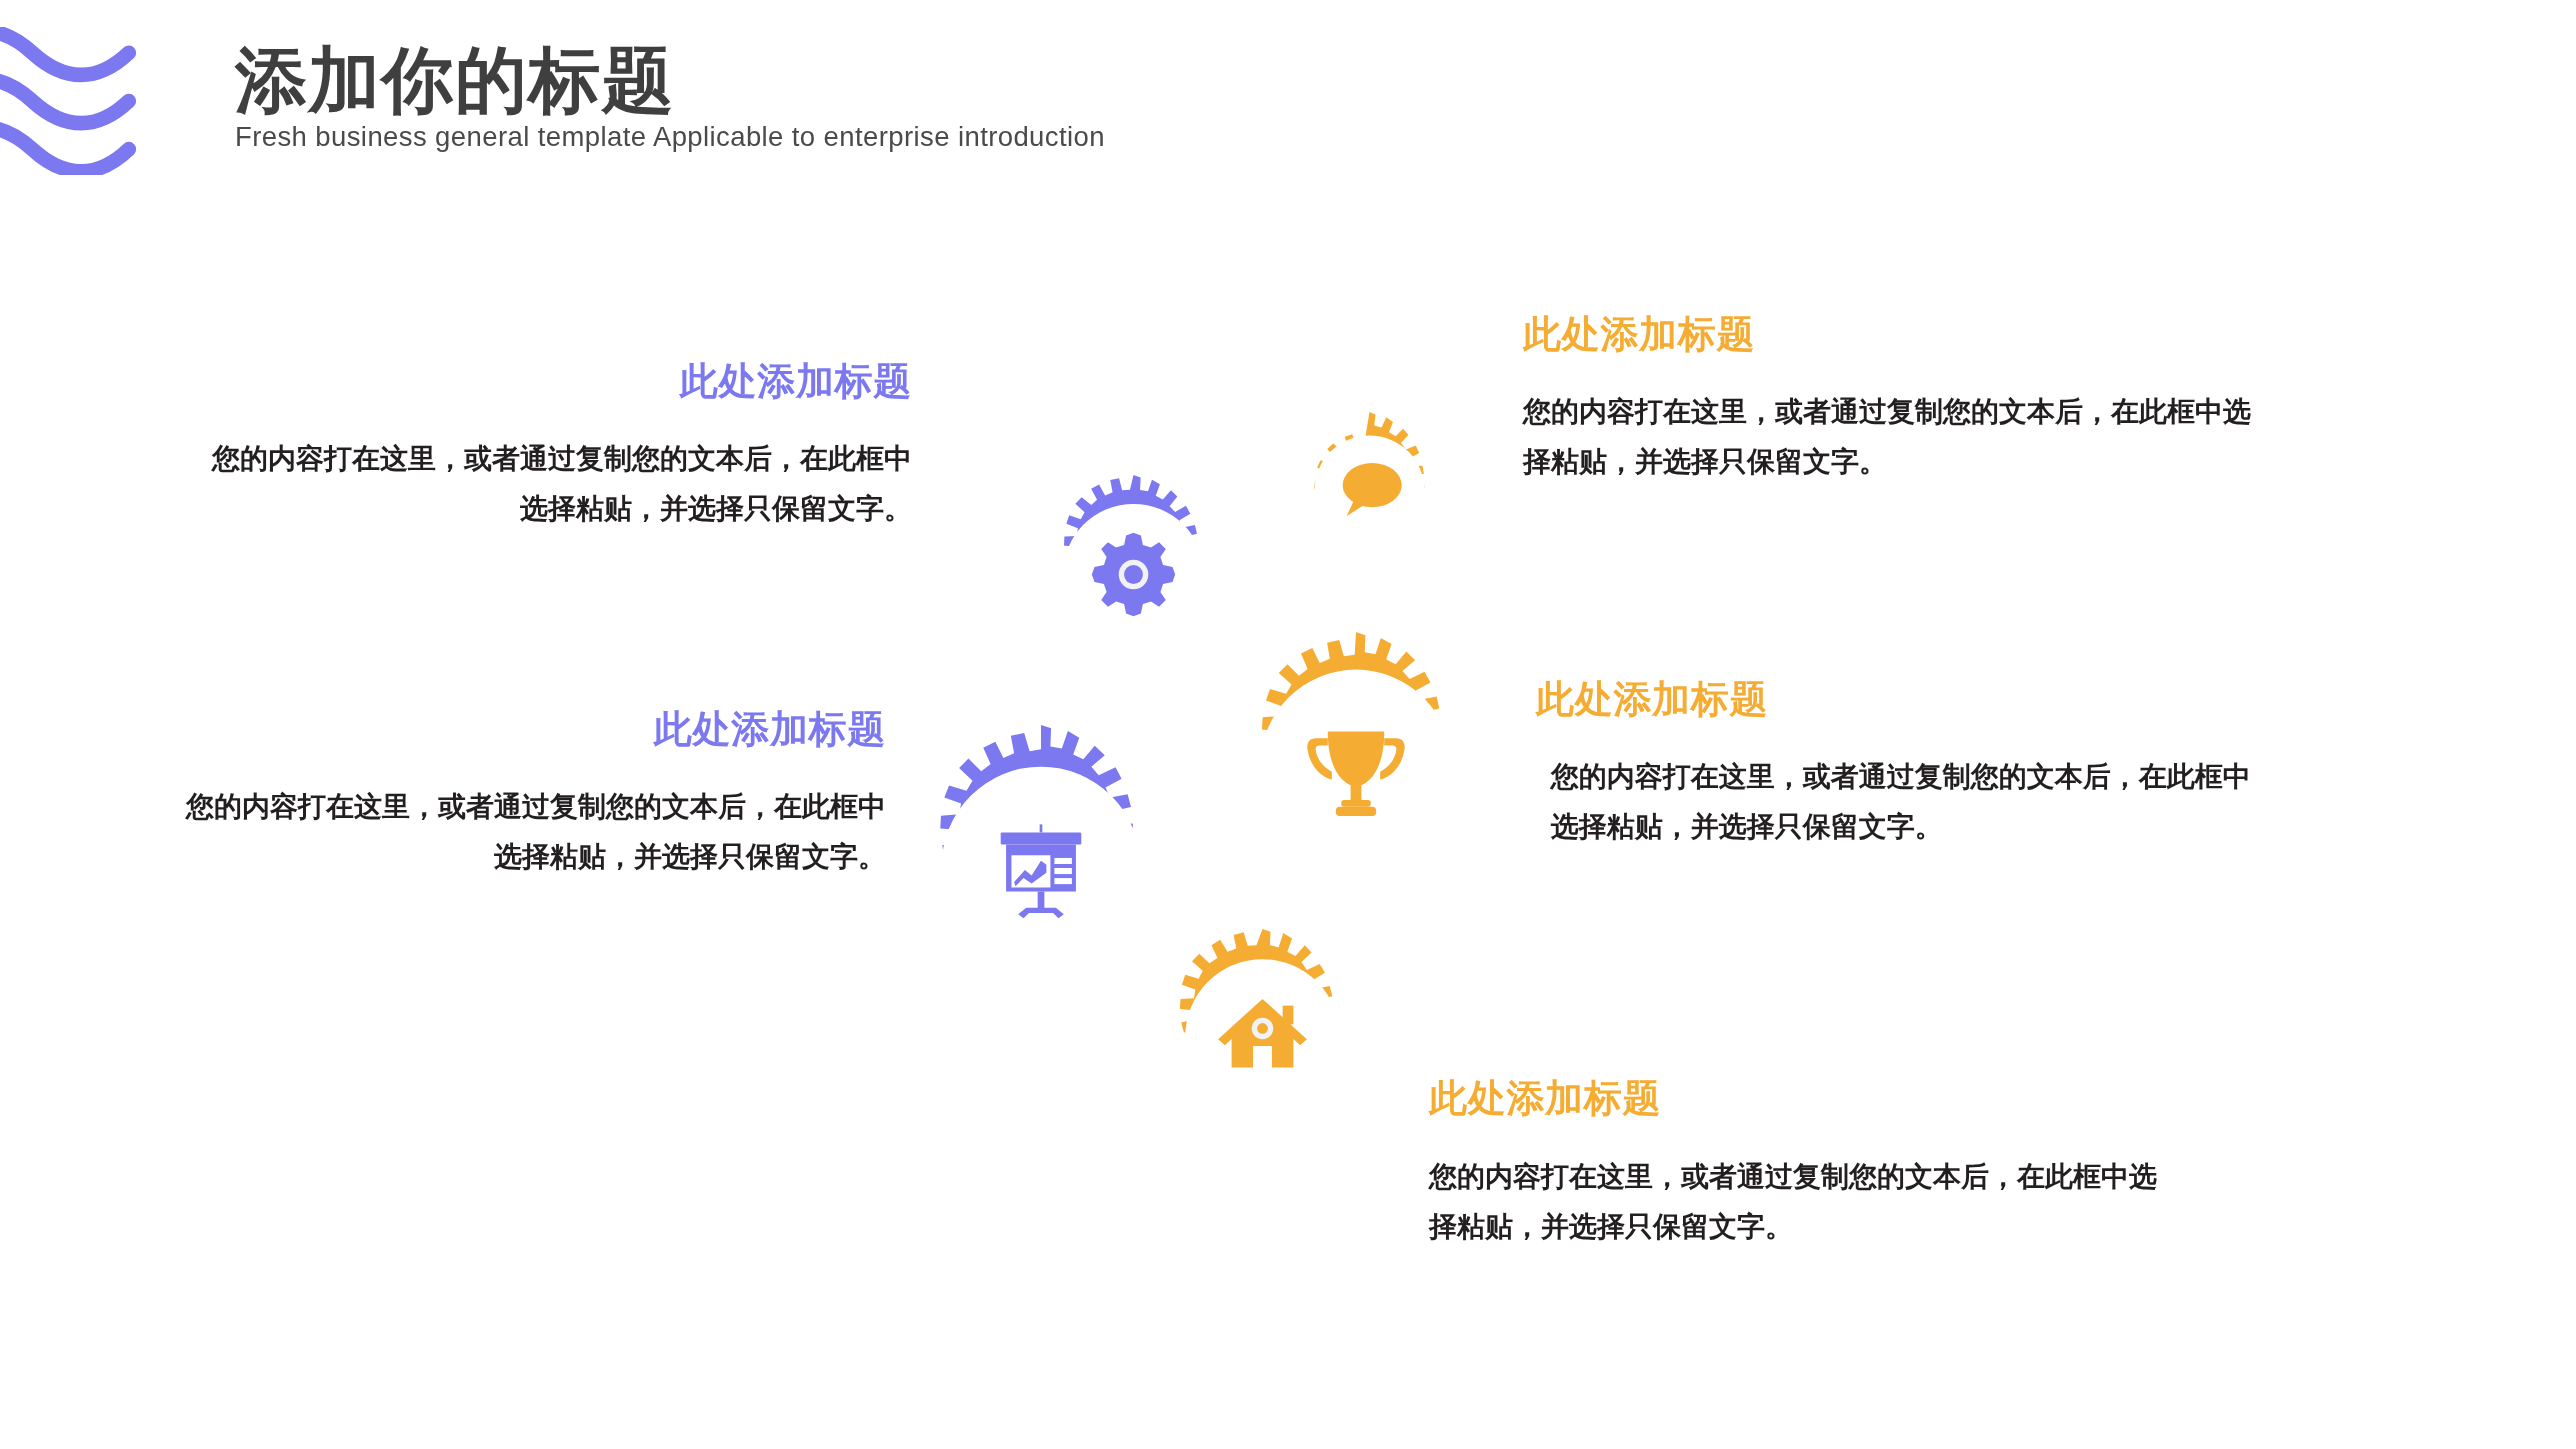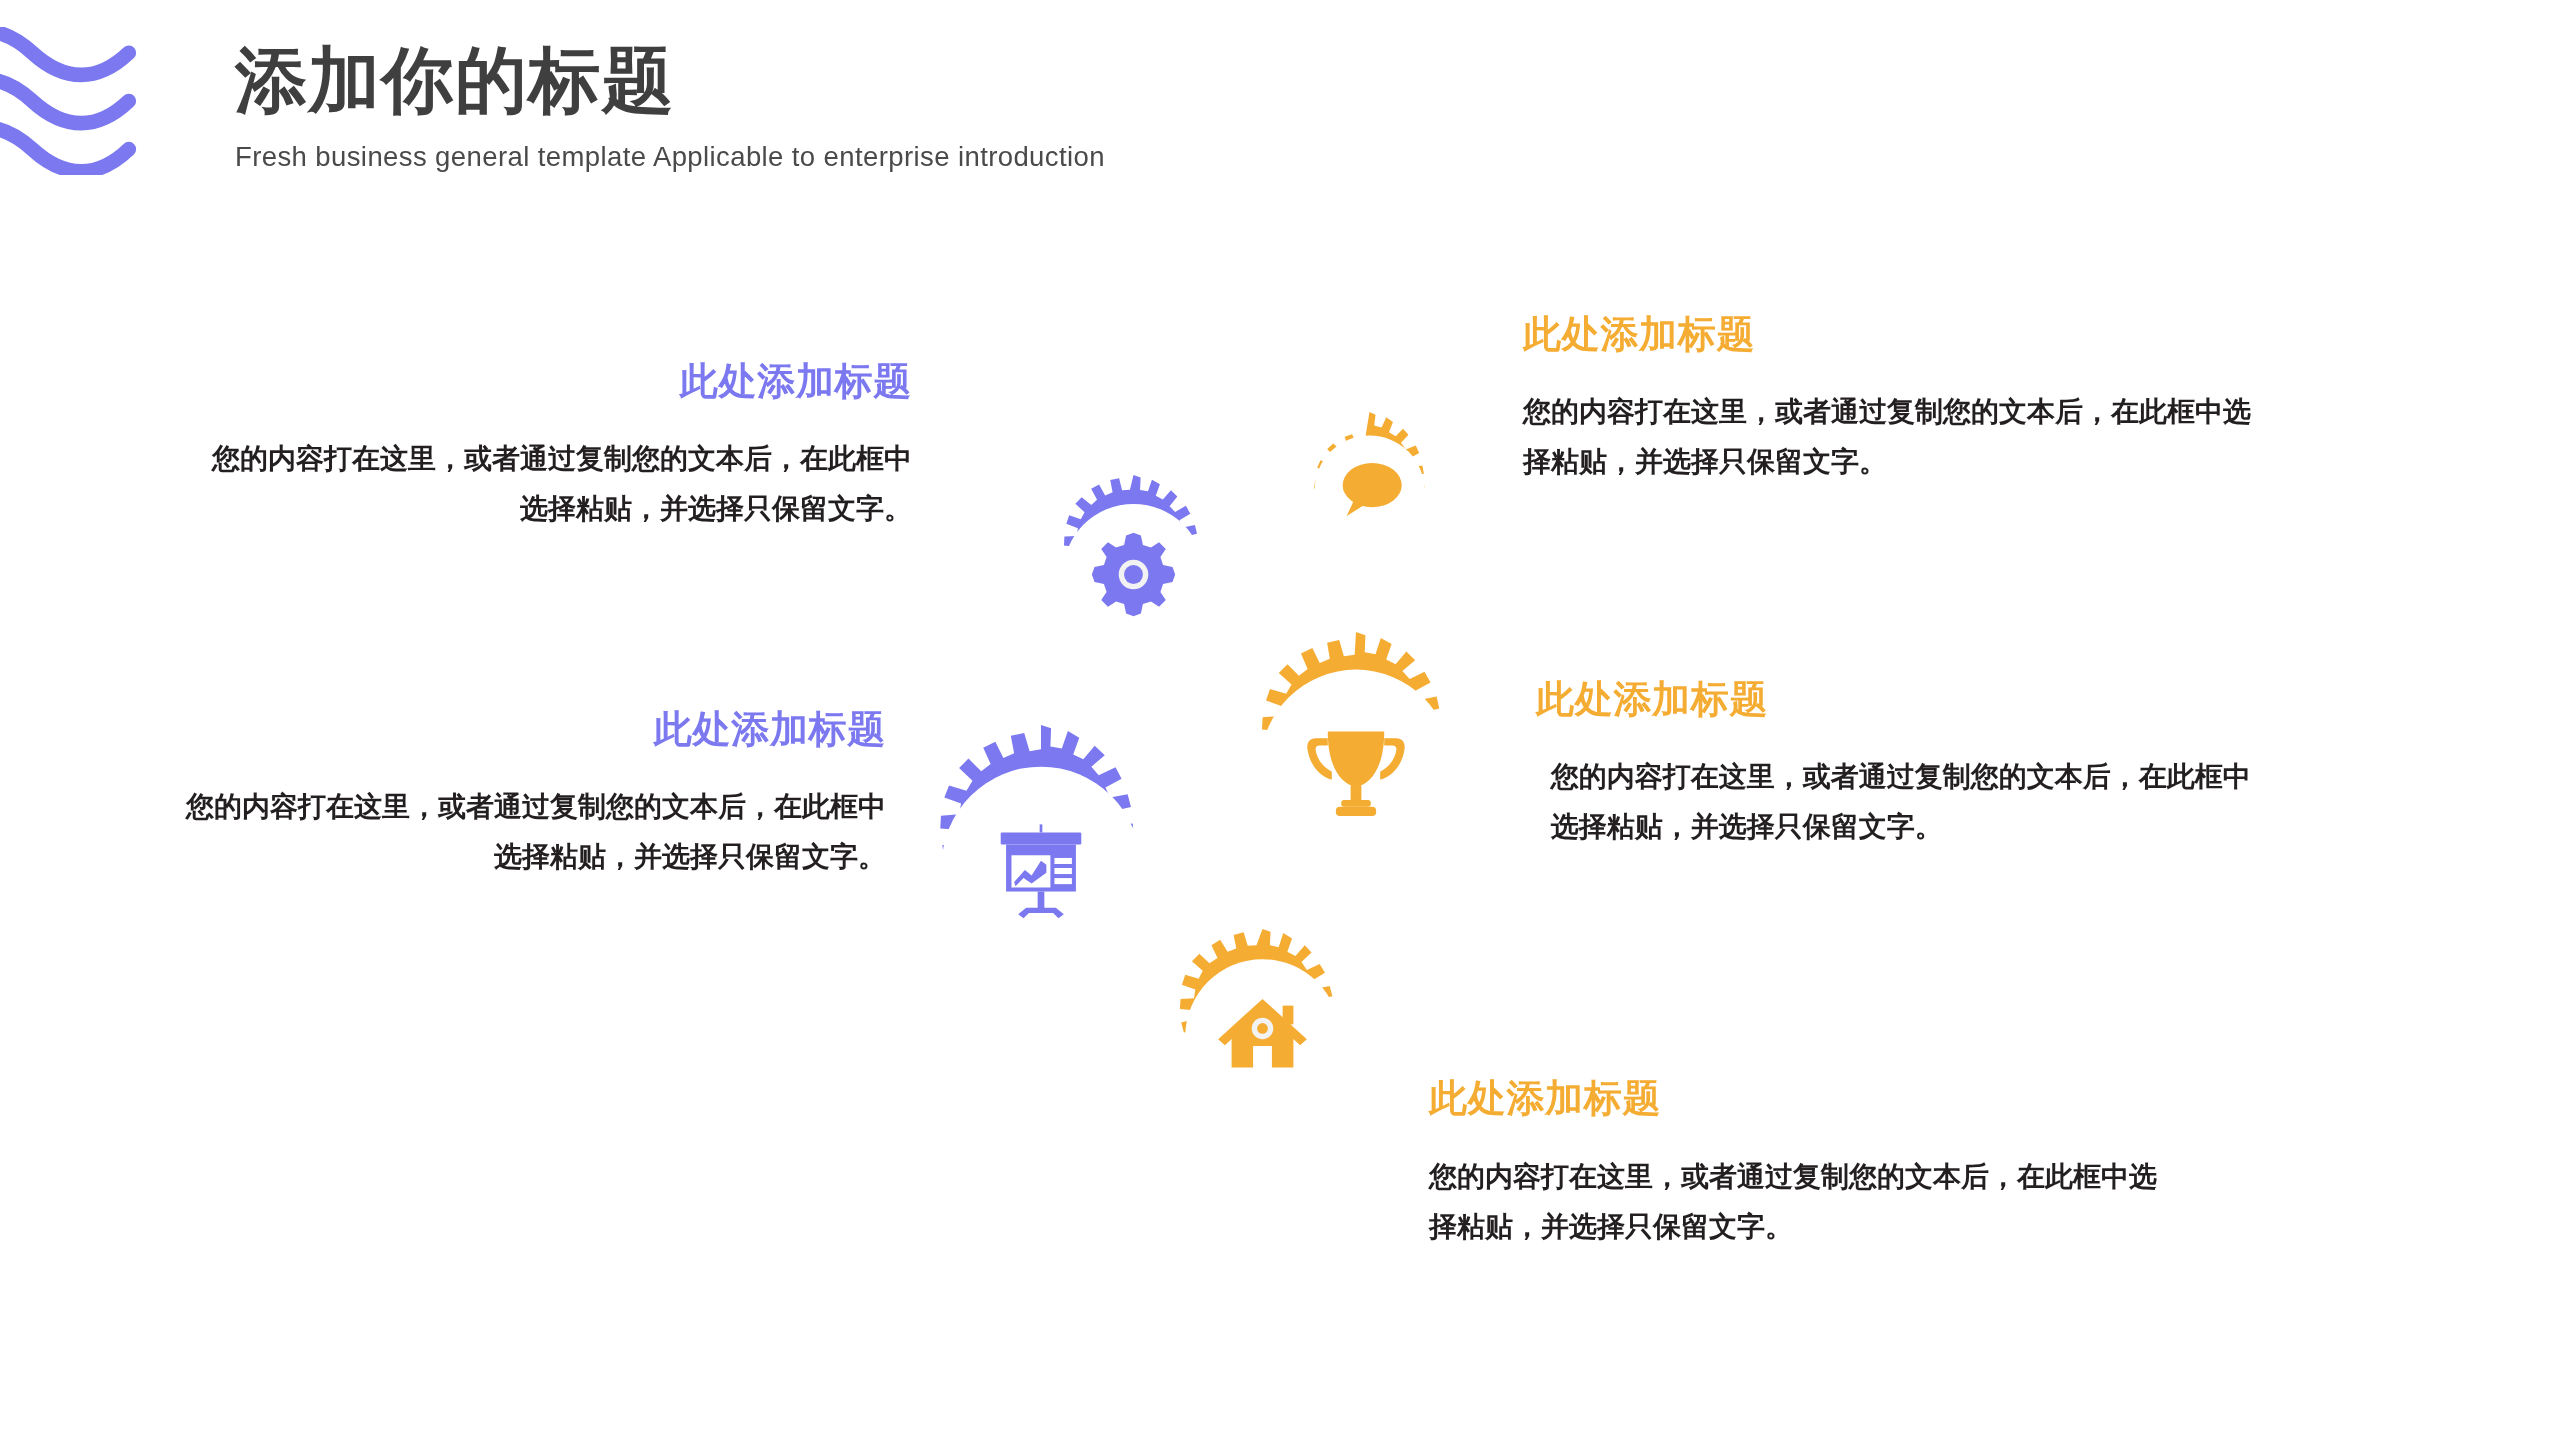--- a/index.html
+++ b/index.html
@@ -14,21 +14,21 @@
   #header-block{ position:absolute; left:0; top:0; width:2576px; height:221px; }
 
   #wave-decor{ position:absolute; left:-40px; top:27px; width:221px; height:148px; }
 
   #title-group{ position:absolute; left:235px; top:40px; }
   #page-title{
     font-size:72px; font-weight:bold; color:#3f3f3f;
     letter-spacing:1.3px; line-height:1.12; white-space:nowrap;
   }
   #page-subtitle{
-    margin-top:20px; font-size:27.5px; color:#4a4a4a;
+    margin-top:0; font-size:27.5px; color:#4a4a4a;
     font-weight:400; letter-spacing:0.4px; white-space:nowrap;
   }
 
   
   #gear-cluster{ position:absolute; left:825px; top:376px; width:691px; height:825px; }
   .gear-unit{ position:absolute; }
   .gear-unit svg{ display:block; overflow:visible; }
 
   
   .text-block{ position:absolute; }

